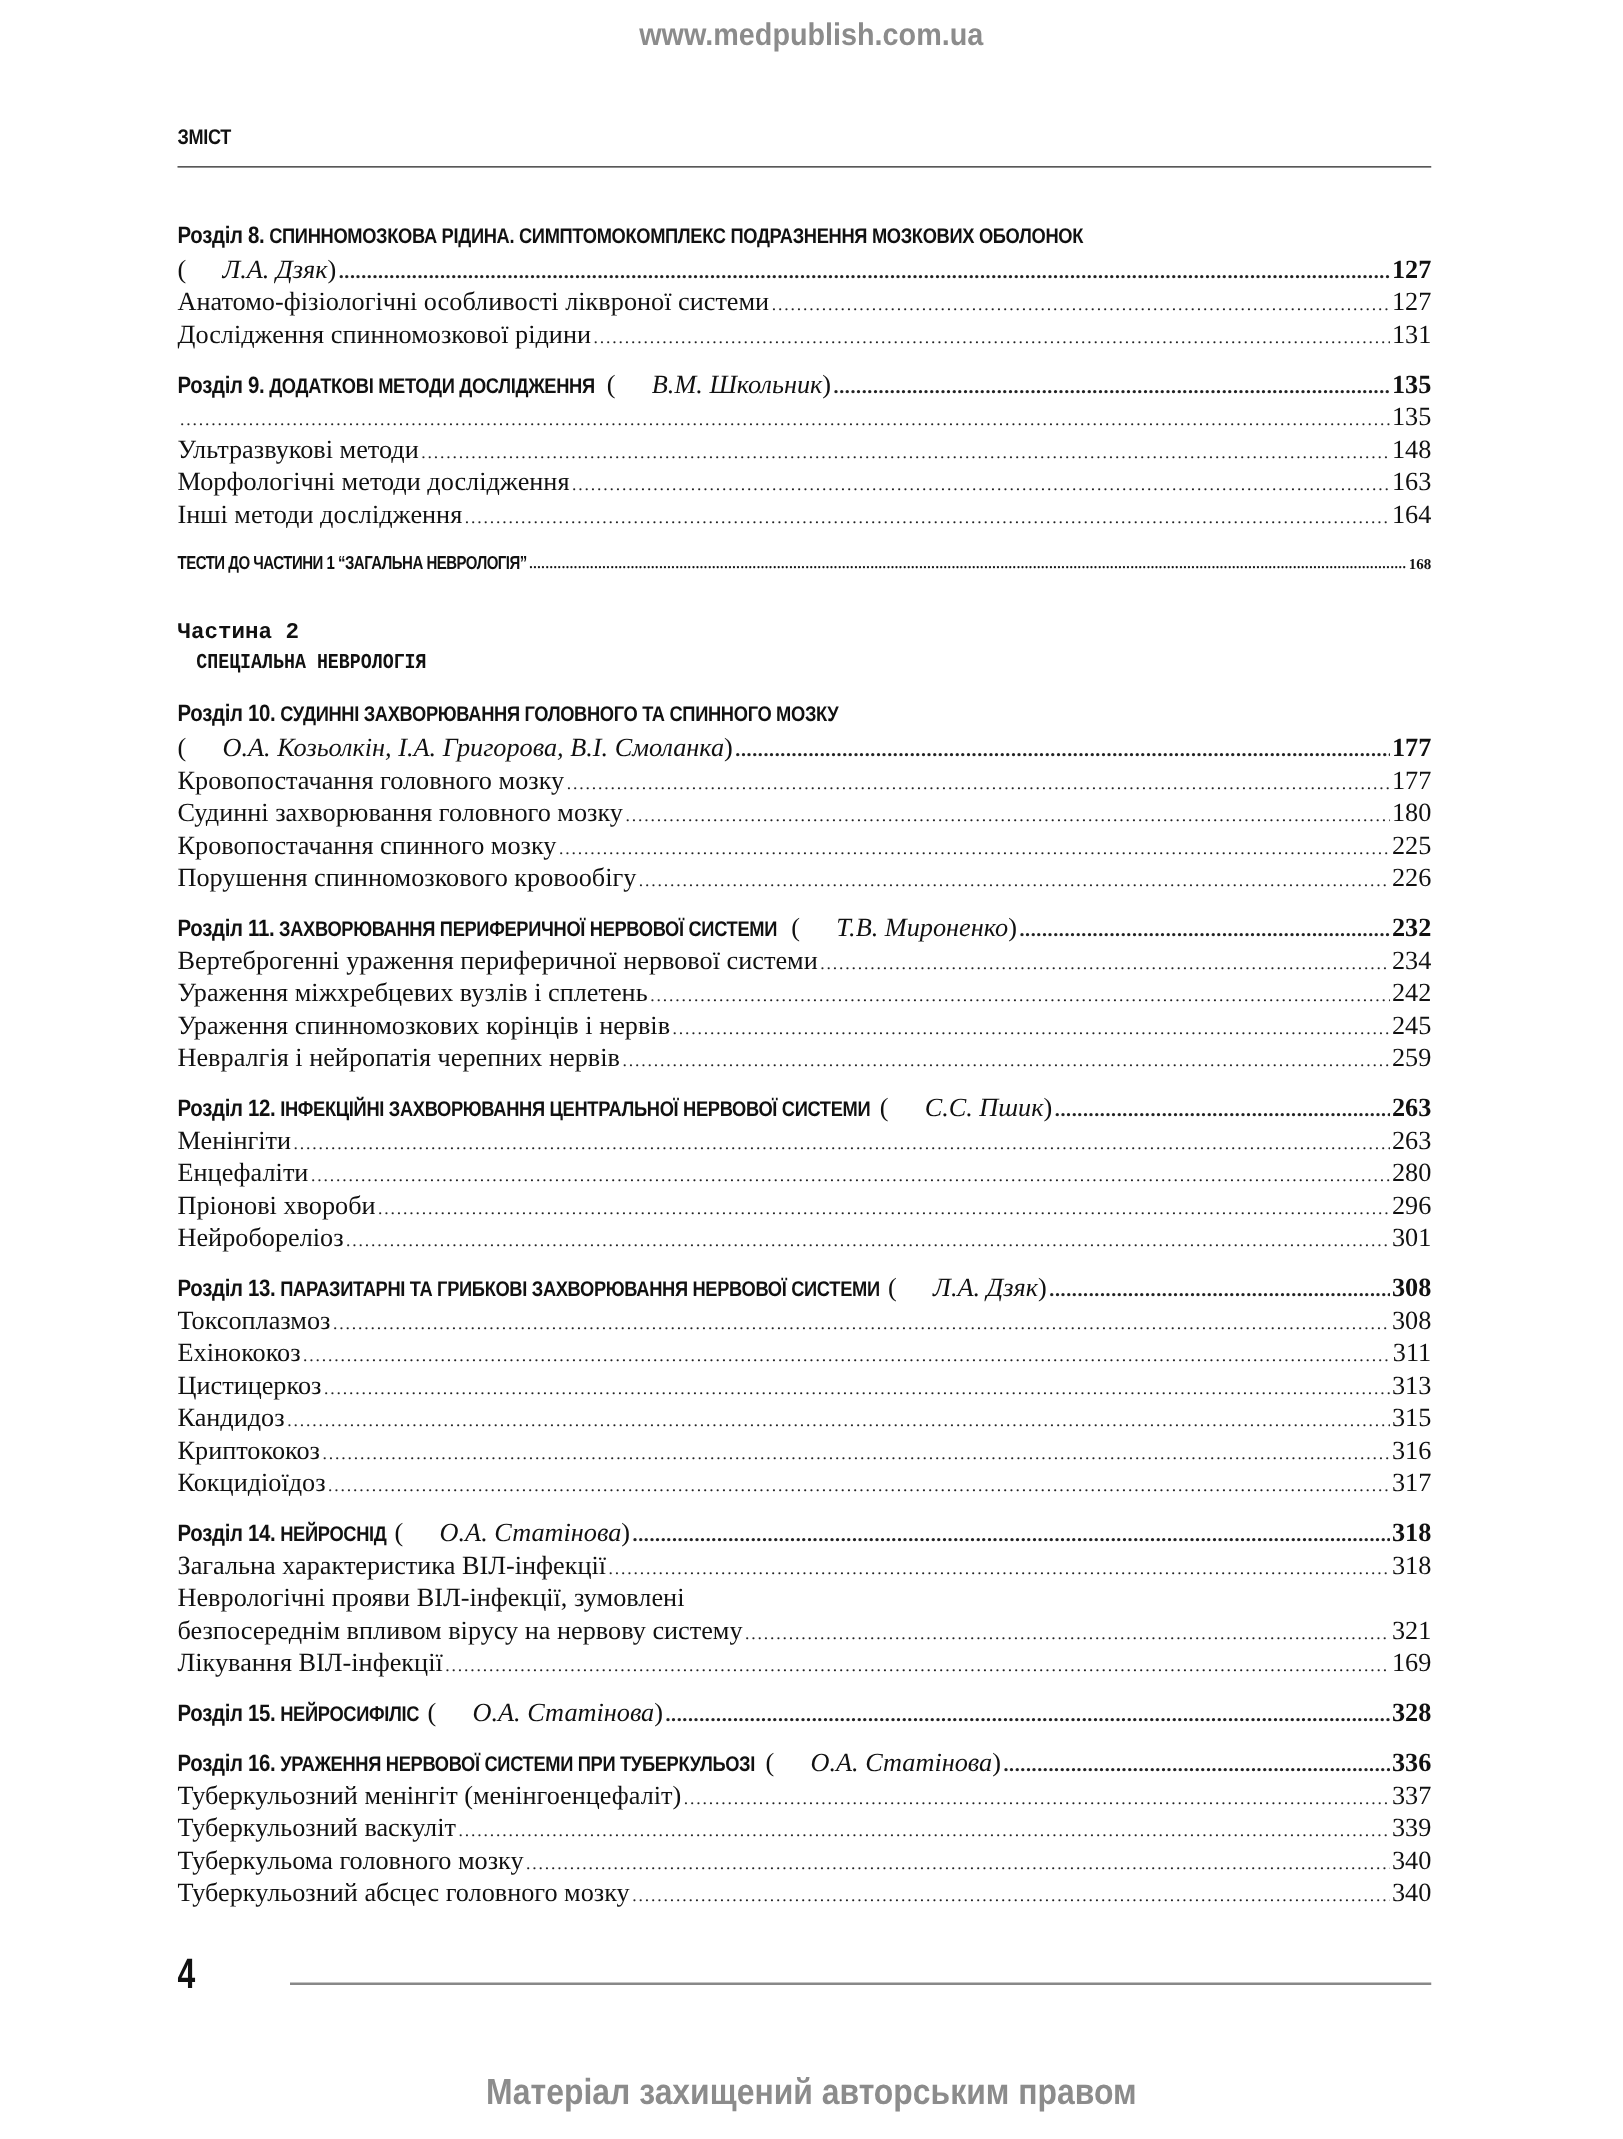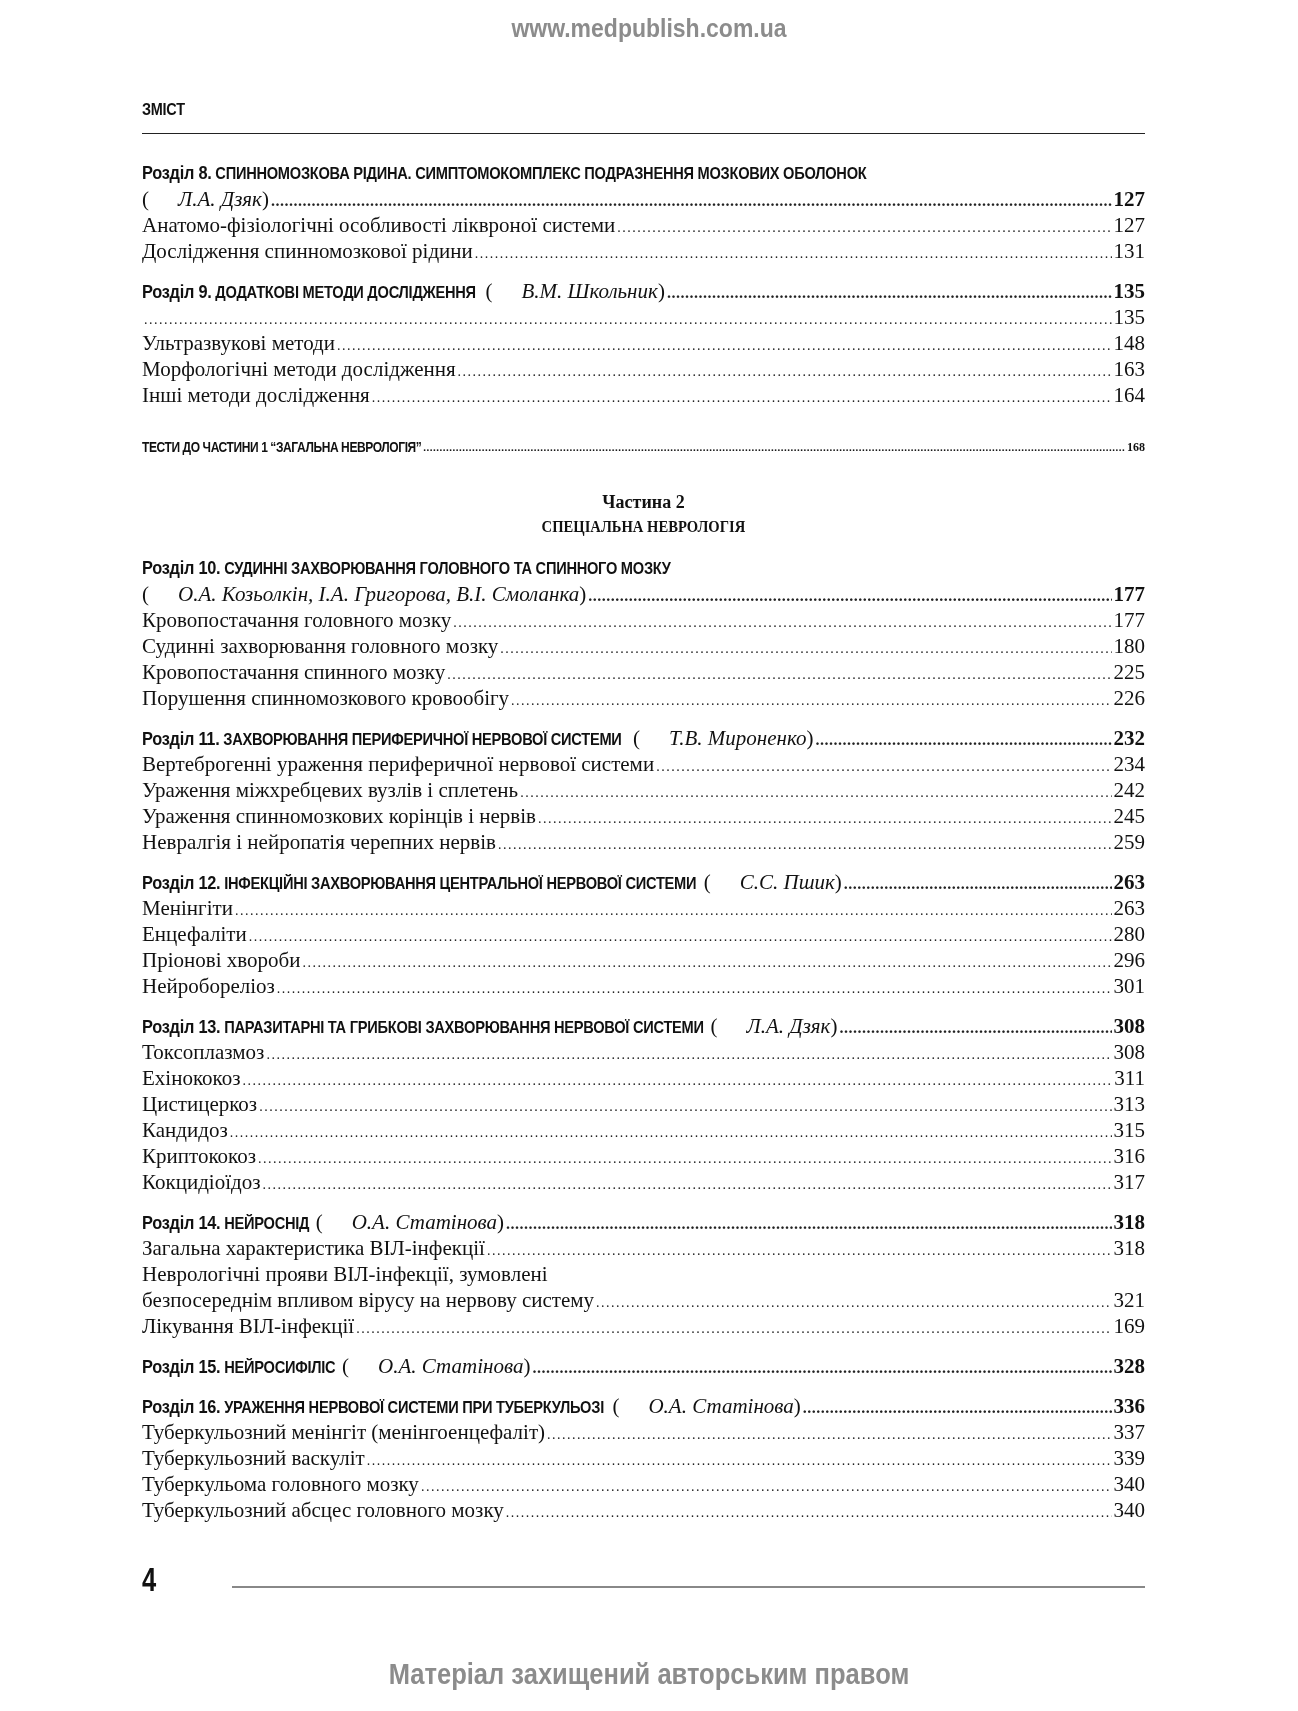--- a/index.html
+++ b/index.html
@@ -4,43 +4,43 @@
 <style>
   html, body { margin: 0; padding: 0; background: #ffffff; }
   body { width: 1298px; height: 1711px; position: relative; overflow: hidden;
          font-family: "Liberation Serif", serif; color: #111; }
   .watermark-top { position: absolute; top: 14px; left: 0; width: 1298px; text-align: center;
          font-family: "Liberation Sans", sans-serif; font-weight: bold; font-size: 25px; color: #8c8c8c;
          transform: scaleX(0.92); }
   .running-head { position: absolute; left: 142px; top: 100px; font-family: "Liberation Sans", sans-serif;
          font-weight: bold; font-size: 17px; transform: scaleX(0.85); transform-origin: left; letter-spacing: -0.3px; }
   .head-rule { position: absolute; left: 142px; top: 133px; width: 1003px; height: 0; border-top: 1.5px solid #222; }
-  .toc { position: absolute; left: 142px; top: 160px; width: 1003px; }
+  .toc { position: absolute; left: 142px; top: 176px; width: 1003px; }
   .row { display: flex; align-items: baseline; height: 26px; line-height: 26px; font-size: 21px; }
   .row .t { white-space: nowrap; }
   .row .d { flex: 1; overflow: hidden; white-space: nowrap; margin: 0 2px; color: #222; font-size: 14px; letter-spacing: 1.5px; }
   .row .d::after { content: "................................................................................................................................................................................................................................................................................................................................"; }
   .row .p { white-space: nowrap; text-align: left; }
   .row.bold .d { font-size: 16px; font-weight: bold; letter-spacing: 0.5px; }
   .row.bold .p { font-weight: bold; }
   .ch-title { font-family: "Liberation Sans", sans-serif; font-weight: bold; font-size: 17px; height: 26px; line-height: 26px;
          white-space: nowrap; transform: scaleX(0.86); transform-origin: left; letter-spacing: -0.3px; }
   .ch-title .lbl { font-size: 19px; }
   .sans-b { font-family: "Liberation Sans", sans-serif; font-weight: bold; font-size: 17px; display: inline-block;
          transform: scaleX(0.86); transform-origin: left; letter-spacing: -0.3px; }
   .sans-b .lbl { font-size: 19px; }
   .it { font-style: italic; margin-left: 29px; }
   .gap { height: 14px; }
-  .tests { display: flex; align-items: flex-end; height: 26px; line-height: 26px; margin-top: 12px; }
+  .tests { display: flex; align-items: flex-end; height: 26px; line-height: 26px; }
   .tests .t { font-family: "Liberation Sans", sans-serif; font-weight: bold; font-size: 15px; white-space: nowrap;
          transform: scaleX(0.8); transform-origin: left; margin-right: -70px; letter-spacing: -0.5px; }
   .tests .d { flex: 1; overflow: hidden; white-space: nowrap; font-size: 11px; letter-spacing: 0.5px; font-weight: bold; margin: 0 2px; }
   .tests .d::after { content: "...................................................................................................................................................................................................................................................................................................................................................................."; }
   .tests .p { font-weight: bold; font-size: 12px; }
-  .part { text-align: center; font-family: Liberation Serif, serif; font-weight: bold; font-size: 18px; line-height: 24px; }
+  .part { text-align: left; font-family: Liberation Mono, monospace; font-weight: bold; font-size: 18px; line-height: 24px; }
   .part .sub { font-size: 17px; display: inline-block; transform: scaleX(0.86); }
   .page-num { position: absolute; left: 142px; top: 1560px; font-family: "Liberation Sans", sans-serif; font-weight: bold;
          font-size: 34px; transform: scaleX(0.75); transform-origin: left; }
   .foot-rule { position: absolute; left: 232px; top: 1586px; width: 913px; border-top: 2px solid #888; }
   .watermark-bottom { position: absolute; top: 1658px; left: 0; width: 1298px; text-align: center;
          font-family: "Liberation Sans", sans-serif; font-weight: bold; font-size: 29px; color: #8c8c8c; transform: scaleX(0.88); }
 </style>
 </head>
 <body>
 

